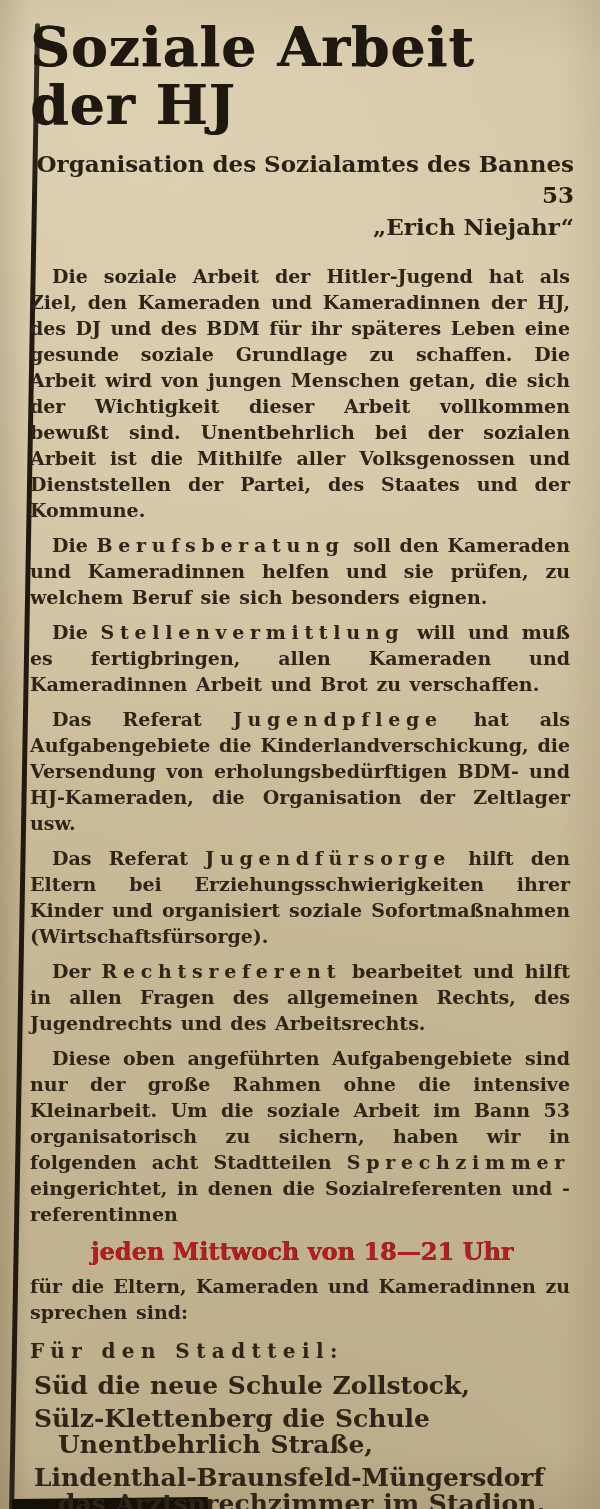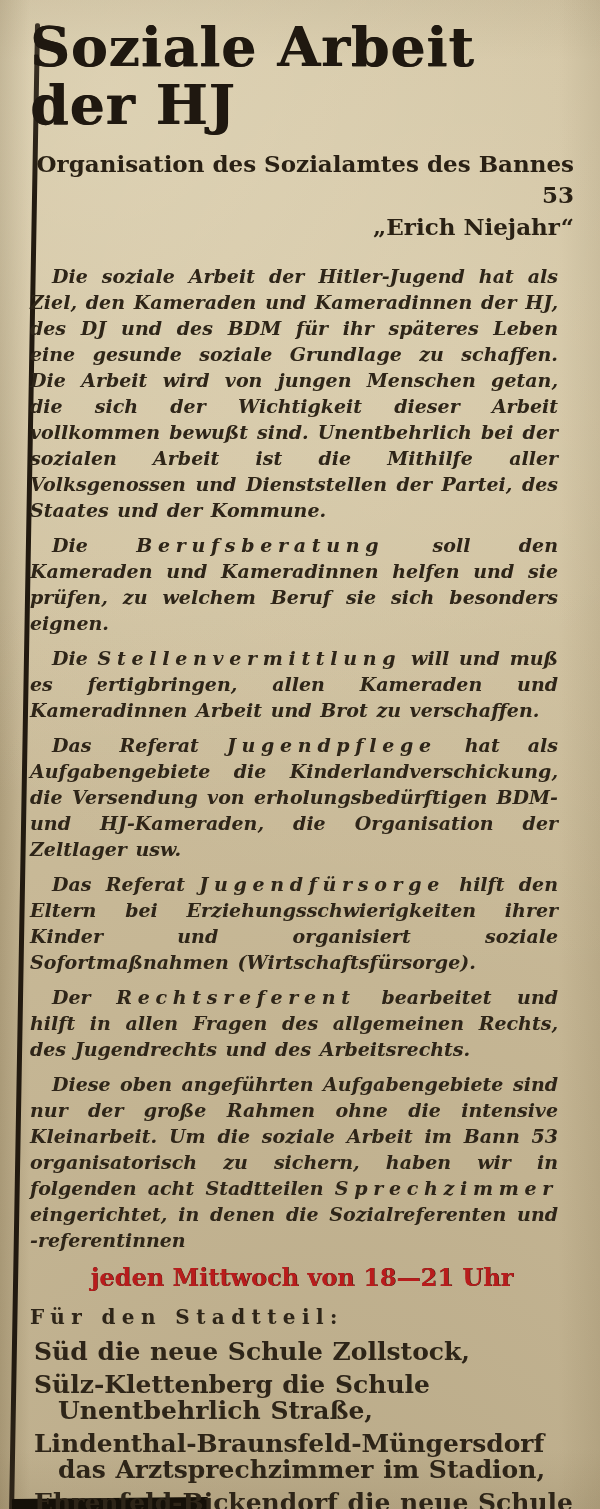--- a/index.html
+++ b/index.html
@@ -57,27 +57,26 @@
   .subtitle {
     margin: 0 0 20px 0;
     font-size: 23px;
     line-height: 1.38;
     text-align: right;
     font-weight: bold;
     color: #2a2114;
   }
   .subtitle .sub-line { display: block; }
   p.body-p {
-    margin: 0 16px 9px 0;
+    margin: 0 4px 9px 0;
     font-size: 19px;
     line-height: 26px;
     text-align: justify;
     text-indent: 22px;
     word-spacing: 2px;
-    font-style: italic;
   }
   p.no-indent { text-indent: 0; }
   .sperr { letter-spacing: 0.30em; }
   p.mid-head {
     margin: 12px 0 8px 0;
     font-size: 24px;
     line-height: 1.1;
     text-align: center;
     text-indent: 0;
     color: #b91c1c;
@@ -127,20 +126,21 @@
   <p class="body-p"><span>Das Referat </span><span class="sperr">Jugendpflege</span><span> hat als Aufgabengebiete die Kinderlandverschickung, die Versendung von erholungsbedürftigen BDM- und HJ-Kameraden, die Organisation der Zeltlager usw.</span></p>
 
   <p class="body-p"><span>Das Referat </span><span class="sperr">Jugendfürsorge</span><span> hilft den Eltern bei Erziehungsschwierigkeiten ihrer Kinder und organisiert soziale Sofortmaßnahmen (Wirtschaftsfürsorge).</span></p>
 
   <p class="body-p"><span>Der </span><span class="sperr">Rechtsreferent</span><span> bearbeitet und hilft in allen Fragen des allgemeinen Rechts, des Jugendrechts und des Arbeitsrechts.</span></p>
 
   <p class="body-p"><span>Diese oben angeführten Aufgabengebiete sind nur der große Rahmen ohne die intensive Kleinarbeit. Um die soziale Arbeit im Bann 53 organisatorisch zu sichern, haben wir in folgenden acht Stadtteilen </span><span class="sperr">Sprechzimmer</span><span> eingerichtet, in denen die Sozialreferenten und -referentinnen</span></p>
 
   <p class="mid-head">jeden Mittwoch von 18—21 Uhr</p>
 
+  <p class="body-p no-indent">für die Eltern, Kameraden und Kameradinnen zu sprechen sind:</p>
 
   <p class="district-head">Für den Stadtteil:</p>
 
   <ul class="districts">
     <li>Süd die neue Schule Zollstock,</li>
     <li>Sülz-Klettenberg die Schule Unentbehrlich Straße,</li>
     <li>Lindenthal-Braunsfeld-Müngersdorf das Arztsprechzimmer im Stadion,</li>
     <li>Ehrenfeld-Bickendorf die neue Schule Baadenberger Straße,</li>
 
   </ul>

